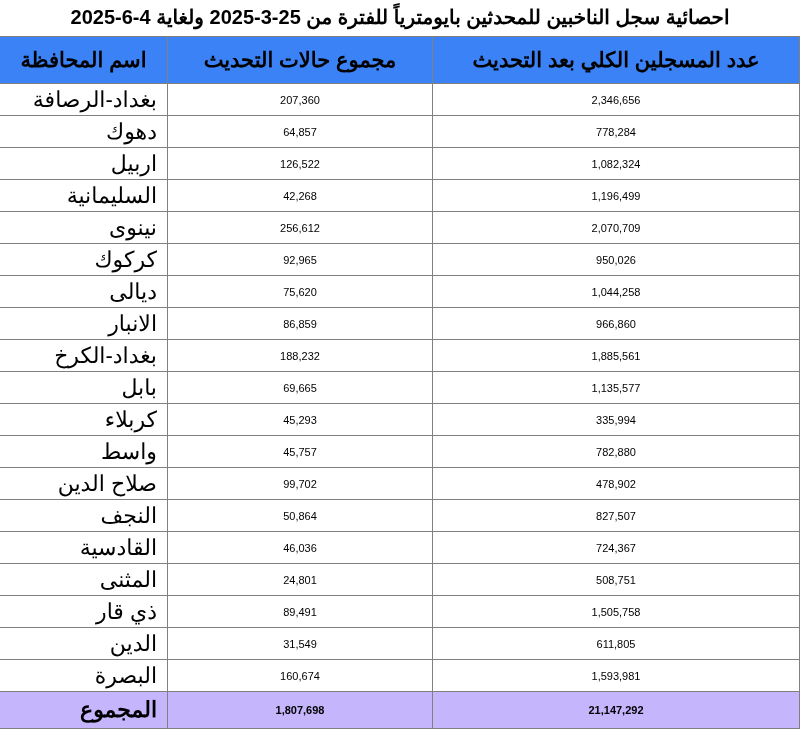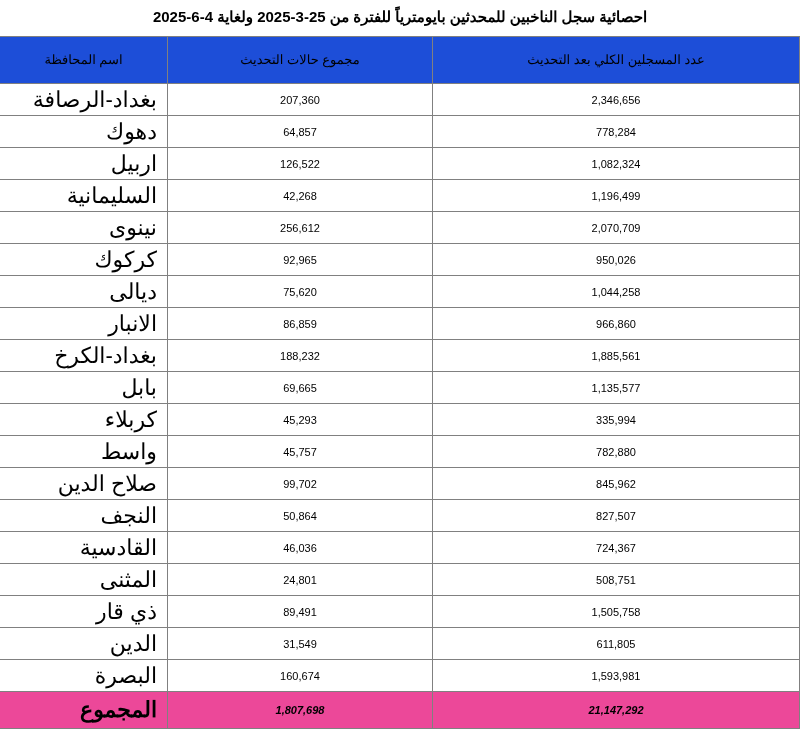--- a/index.html
+++ b/index.html
@@ -19,21 +19,21 @@
     height: 740px;
     box-sizing: border-box;
     display: flex;
     flex-direction: column;
   }
   .title-row {
     height: 34px;
     display: flex;
     align-items: center;
     justify-content: center;
-    font-size: 15px;
+    font-size: 20px;
     font-weight: bold;
     letter-spacing: 0;
     padding-bottom: 2px;
   }
   table {
     border-collapse: collapse;
     width: 800px;
     table-layout: fixed;
   }
   col.c-name { width: 168px; }
@@ -42,52 +42,51 @@
   th, td {
     border: 1px solid #808080;
     height: 31px;
     padding: 0 8px;
     font-size: 16.5px;
     vertical-align: middle;
     white-space: nowrap;
     overflow: hidden;
   }
   thead th {
-    background: #1d4ed8;
-    font-weight: normal;
+    background: #3b82f6;
+    font-weight: bold;
     text-align: center;
     height: 46px;
     line-height: 1.15;
-    font-size: 13px;
+    font-size: 21px;
     white-space: normal;
   }
   thead th.h-name {
     text-align: center;
   }
   td.name {
     text-align: right;
     padding-right: 10px;
     font-size: 22px;
   }
   td.num {
     text-align: center;
     font-size: 11px;
   }
   tfoot td {
-    background: #ec4899;
+    background: #c4b5fd;
     font-weight: bold;
     height: 36px;
     font-size: 17.5px;
   }
   tfoot td.name {
     text-align: right;
     padding-right: 10px;
   }
   tfoot td.num {
-    font-style: italic;
   }
 </style>
 </head>
 <body>
 
 <div class="sheet">
 
   <div class="title-row">احصائية سجل الناخبين للمحدثين بايومترياً للفترة من 25-3-2025 ولغاية 4-6-2025</div>
 
   <table>
@@ -158,21 +157,21 @@
           <td class="num">335,994</td>
           <td class="num">45,293</td>
           <td class="name">كربلاء</td>
         </tr>
         <tr>
           <td class="num">782,880</td>
           <td class="num">45,757</td>
           <td class="name">واسط</td>
         </tr>
         <tr>
-          <td class="num">845,962</td>
+          <td class="num">478,902</td>
           <td class="num">99,702</td>
           <td class="name">صلاح الدين</td>
         </tr>
         <tr>
           <td class="num">827,507</td>
           <td class="num">50,864</td>
           <td class="name">النجف</td>
         </tr>
         <tr>
           <td class="num">724,367</td>

